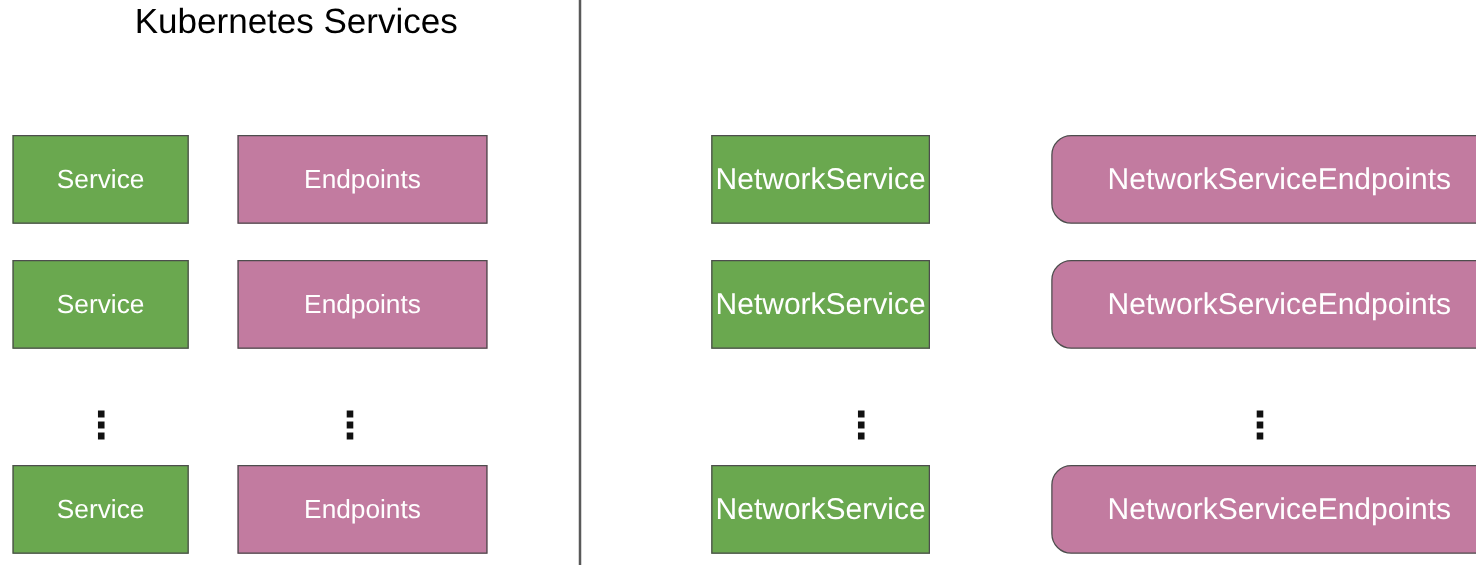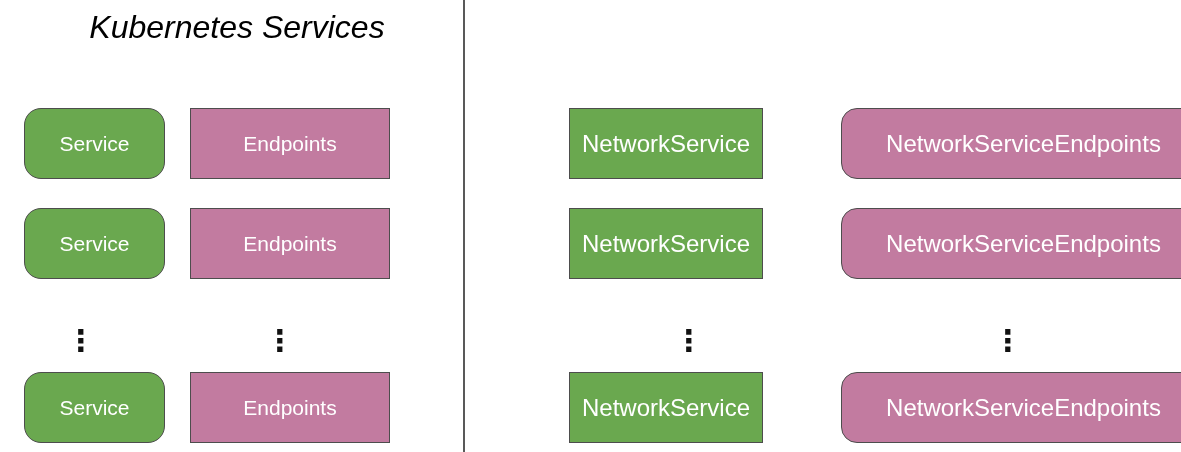--- a/index.html
+++ b/index.html
@@ -18,49 +18,48 @@
   .divider {
     position: absolute;
     top: 0;
     left: 463px;
     width: 2px;
     height: 452px;
     background: var(--divider, #595959);
   }
   .title {
     position: absolute;
-    top: 10px;
+    top: 0;
     transform: translateX(-50%);
-    font-size: 32px;
+    font-size: 28px;
     line-height: 34px;
     color: var(--title-text, #000000);
     white-space: nowrap;
-    font-style: italic;
   }
   .title.left  { left: 237px; }
   .title.right { left: 871px; }
   .box {
     position: absolute;
     height: 71px;
     border: 1px solid var(--box-border, #4d4d4d);
     box-sizing: border-box;
     display: flex;
     align-items: center;
     justify-content: center;
     color: var(--box-text, #ffffff);
     white-space: nowrap;
   }
   .box.green { background: var(--service-box, #6aa84f); }
   .box.pink  { background: var(--endpoints-box, #c27ba0); }
   .box.sm { font-size: 21px; }
   .box.lg { font-size: 24px; }
   
-  .l-green { left: 24px;  width: 141px; border-radius: 17px; }
+  .l-green { left: 10px;  width: 141px; }
   .l-pink  { left: 190px; width: 200px; }
-  .r-green { left: 569px; width: 194px; }
+  .r-green { left: 569px; width: 175px; }
   .r-pink  { left: 841px; width: 365px; border-radius: 16px; }
   
   .row1 { top: 108px; }
   .row2 { top: 208px; }
   .row3 { top: 372px; }
   .ellipsis {
     position: absolute;
     top: 324px;
     transform: translateX(-50%);
     font-family: "DejaVu Sans", sans-serif;

